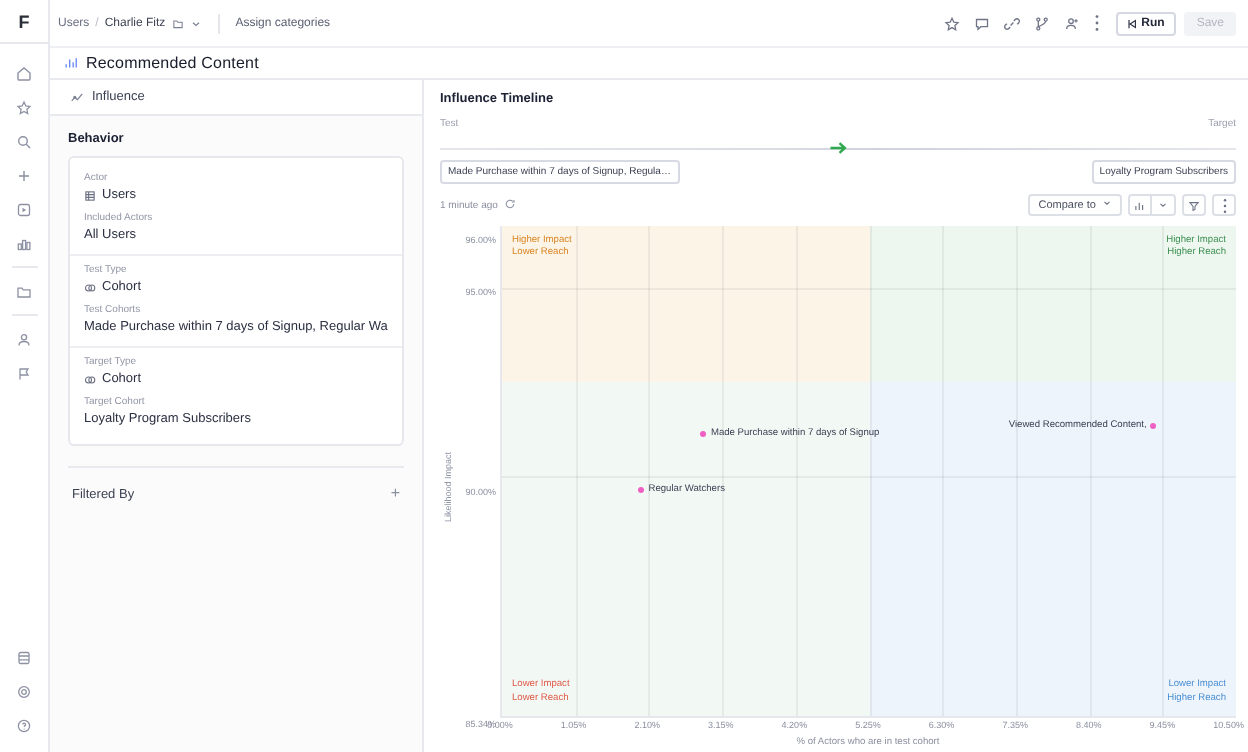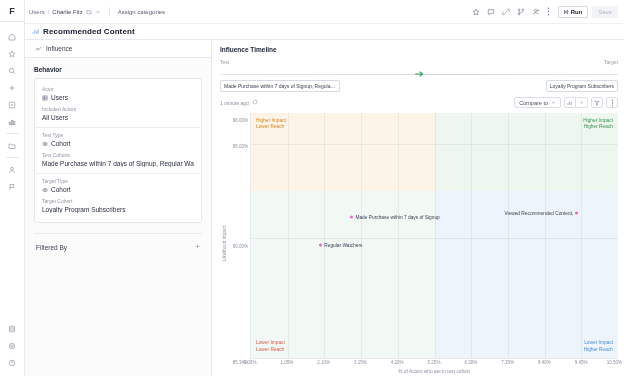--- a/index.html
+++ b/index.html
@@ -74,21 +74,21 @@
   }
 
   
   .titlebar {
     height: 16px; flex: 0 0 16px;
     display: flex; align-items: center; gap: 4px;
     padding-left: 7px;
     border-bottom: 1px solid #e8e9ee;
   }
   .title-ico { color: #6d8ef0; display: flex; }
-  .title-txt { font-size: 8px; font-weight: bold; color: #181c2b; letter-spacing: 0.1px; text-align: center; }
+  .title-txt { font-size: 8px; font-weight: normal; color: #181c2b; letter-spacing: 0.1px; text-align: center; }
 
   
   .body { flex: 1; display: flex; min-height: 0; }
 
   
   .lpanel {
     width: 187px; flex: 0 0 187px;
     border-right: 1px solid #e8e9ee;
     background: #fbfbfc;
     display: flex; flex-direction: column;

